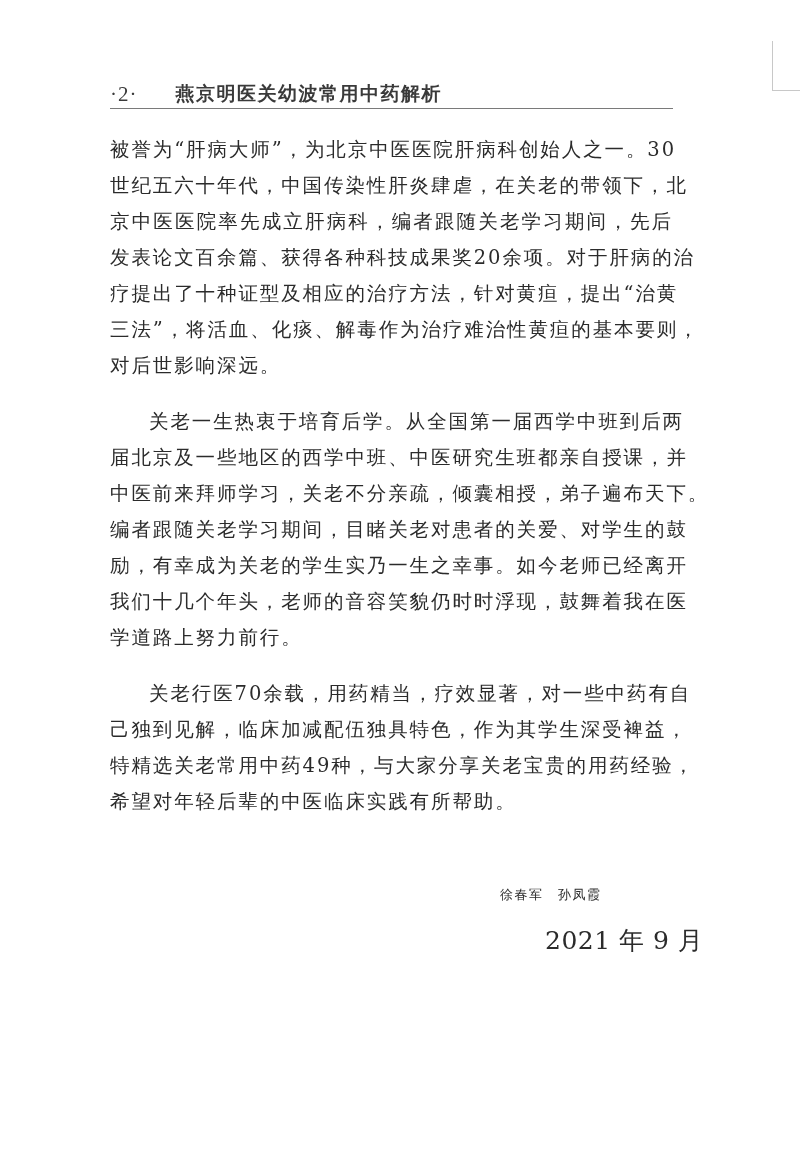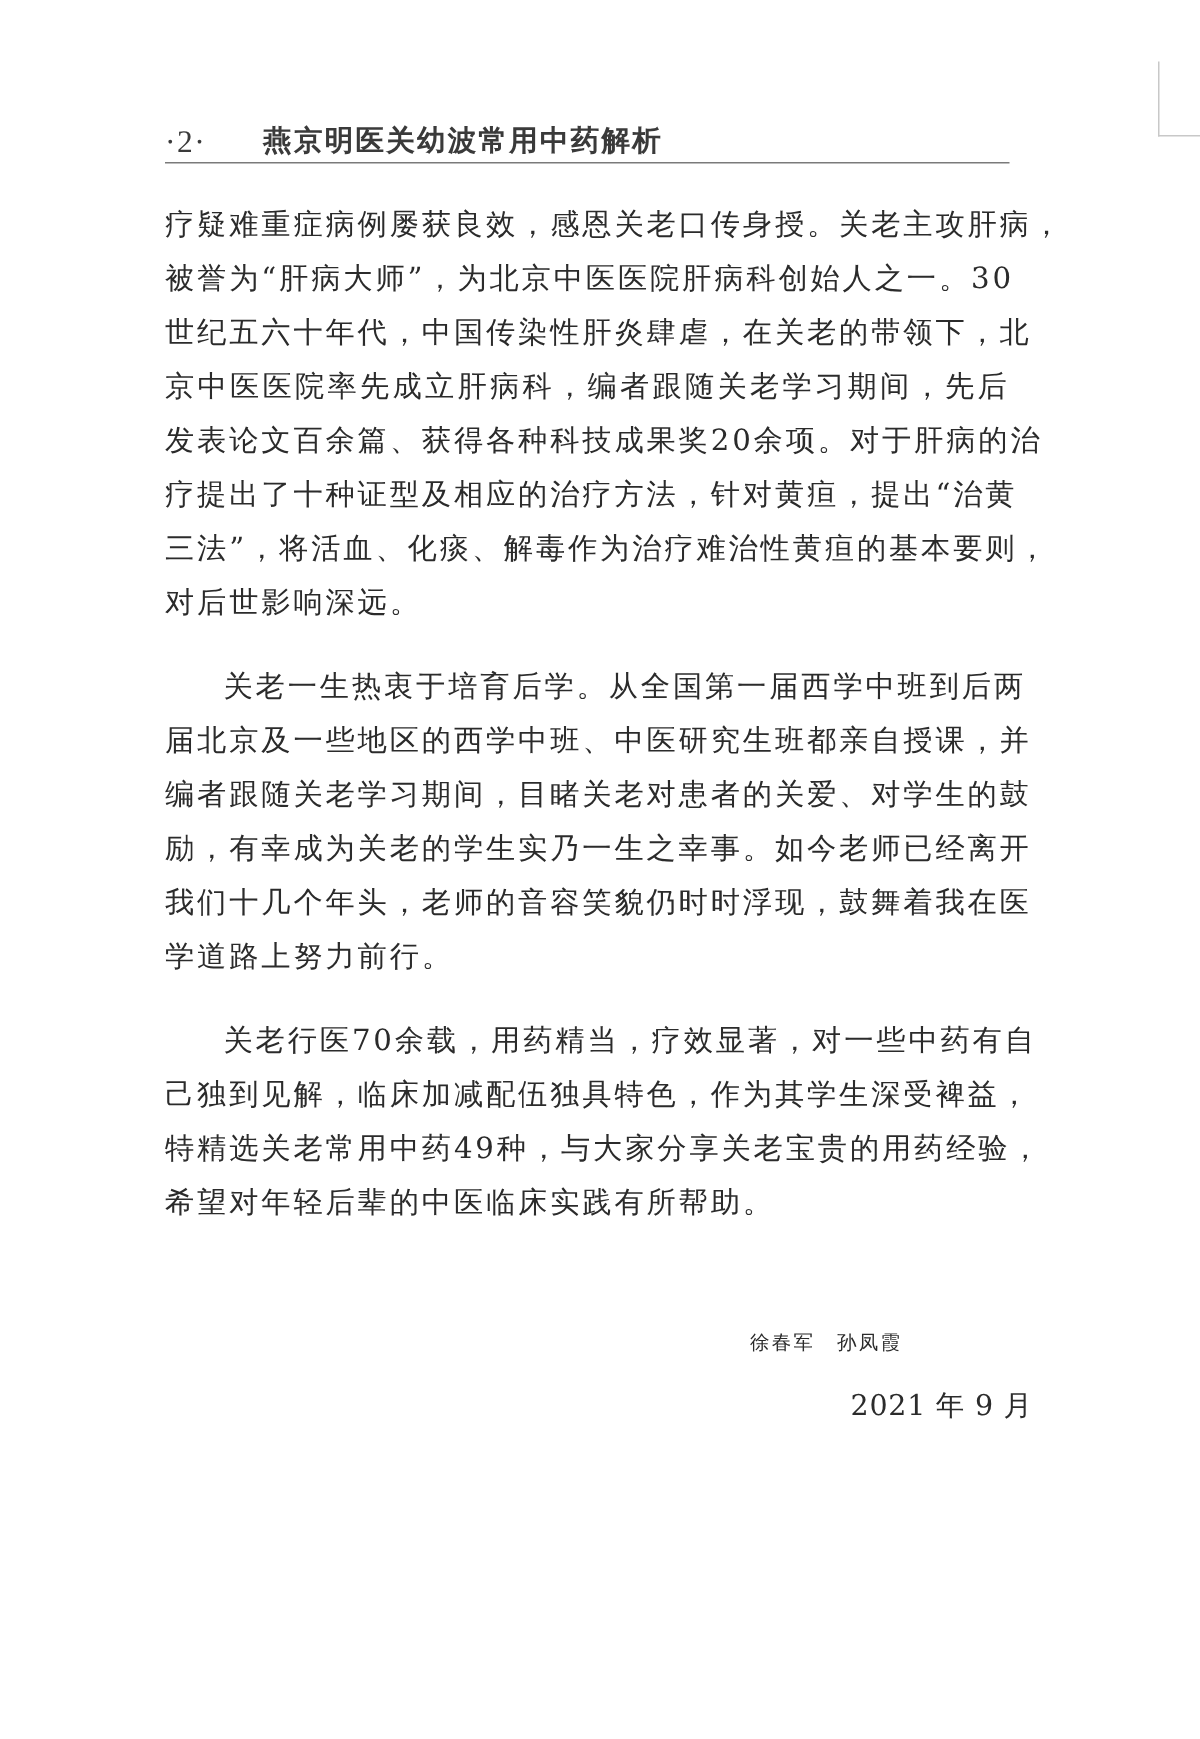--- a/index.html
+++ b/index.html
@@ -86,52 +86,52 @@
     .signature {
       position: absolute;
       left: 500px;
       top: 886px;
       font-size: 13px;
       letter-spacing: 1.5px;
       white-space: pre;
     }
     .date {
       position: absolute;
-      left: 567px;
+      left: 545px;
       top: 924px;
-      font-size: 19px;
+      font-size: 25px;
       letter-spacing: 0.5px;
       white-space: pre;
     }
   </style>
 </head>
 <body>
 
 <div class="crop-mark"></div>
 
 <div class="running-head">
   <span class="page-num">·2·</span>
   <span class="book-title">燕京明医关幼波常用中药解析</span>
 </div>
 <div class="head-rule"></div>
 
 <div class="body-text">
   <p class="para">
-    <span class="line">疗疑难重症病例屡获良效，感恩关老口传身授。关老主攻肝病，</span>
     <span class="line">被誉为“肝病大师”，为北京中医医院肝病科创始人之一。30</span>
     <span class="line">世纪五六十年代，中国传染性肝炎肆虐，在关老的带领下，北</span>
     <span class="line">京中医医院率先成立肝病科，编者跟随关老学习期间，先后</span>
     <span class="line">发表论文百余篇、获得各种科技成果奖20余项。对于肝病的治</span>
     <span class="line">疗提出了十种证型及相应的治疗方法，针对黄疸，提出“治黄</span>
     <span class="line">三法”，将活血、化痰、解毒作为治疗难治性黄疸的基本要则，</span>
     <span class="line last">对后世影响深远。</span>
   </p>
   <p class="para">
     <span class="line" style="padding-left:2em;">关老一生热衷于培育后学。从全国第一届西学中班到后两</span>
     <span class="line">届北京及一些地区的西学中班、中医研究生班都亲自授课，并</span>
+    <span class="line">中医前来拜师学习，关老不分亲疏，倾囊相授，弟子遍布天下。</span>
     <span class="line">编者跟随关老学习期间，目睹关老对患者的关爱、对学生的鼓</span>
     <span class="line">励，有幸成为关老的学生实乃一生之幸事。如今老师已经离开</span>
     <span class="line">我们十几个年头，老师的音容笑貌仍时时浮现，鼓舞着我在医</span>
     <span class="line last">学道路上努力前行。</span>
   </p>
   <p class="para">
     <span class="line" style="padding-left:2em;">关老行医70余载，用药精当，疗效显著，对一些中药有自</span>
     <span class="line">己独到见解，临床加减配伍独具特色，作为其学生深受裨益，</span>
     <span class="line">特精选关老常用中药49种，与大家分享关老宝贵的用药经验，</span>
     <span class="line last">希望对年轻后辈的中医临床实践有所帮助。</span>

